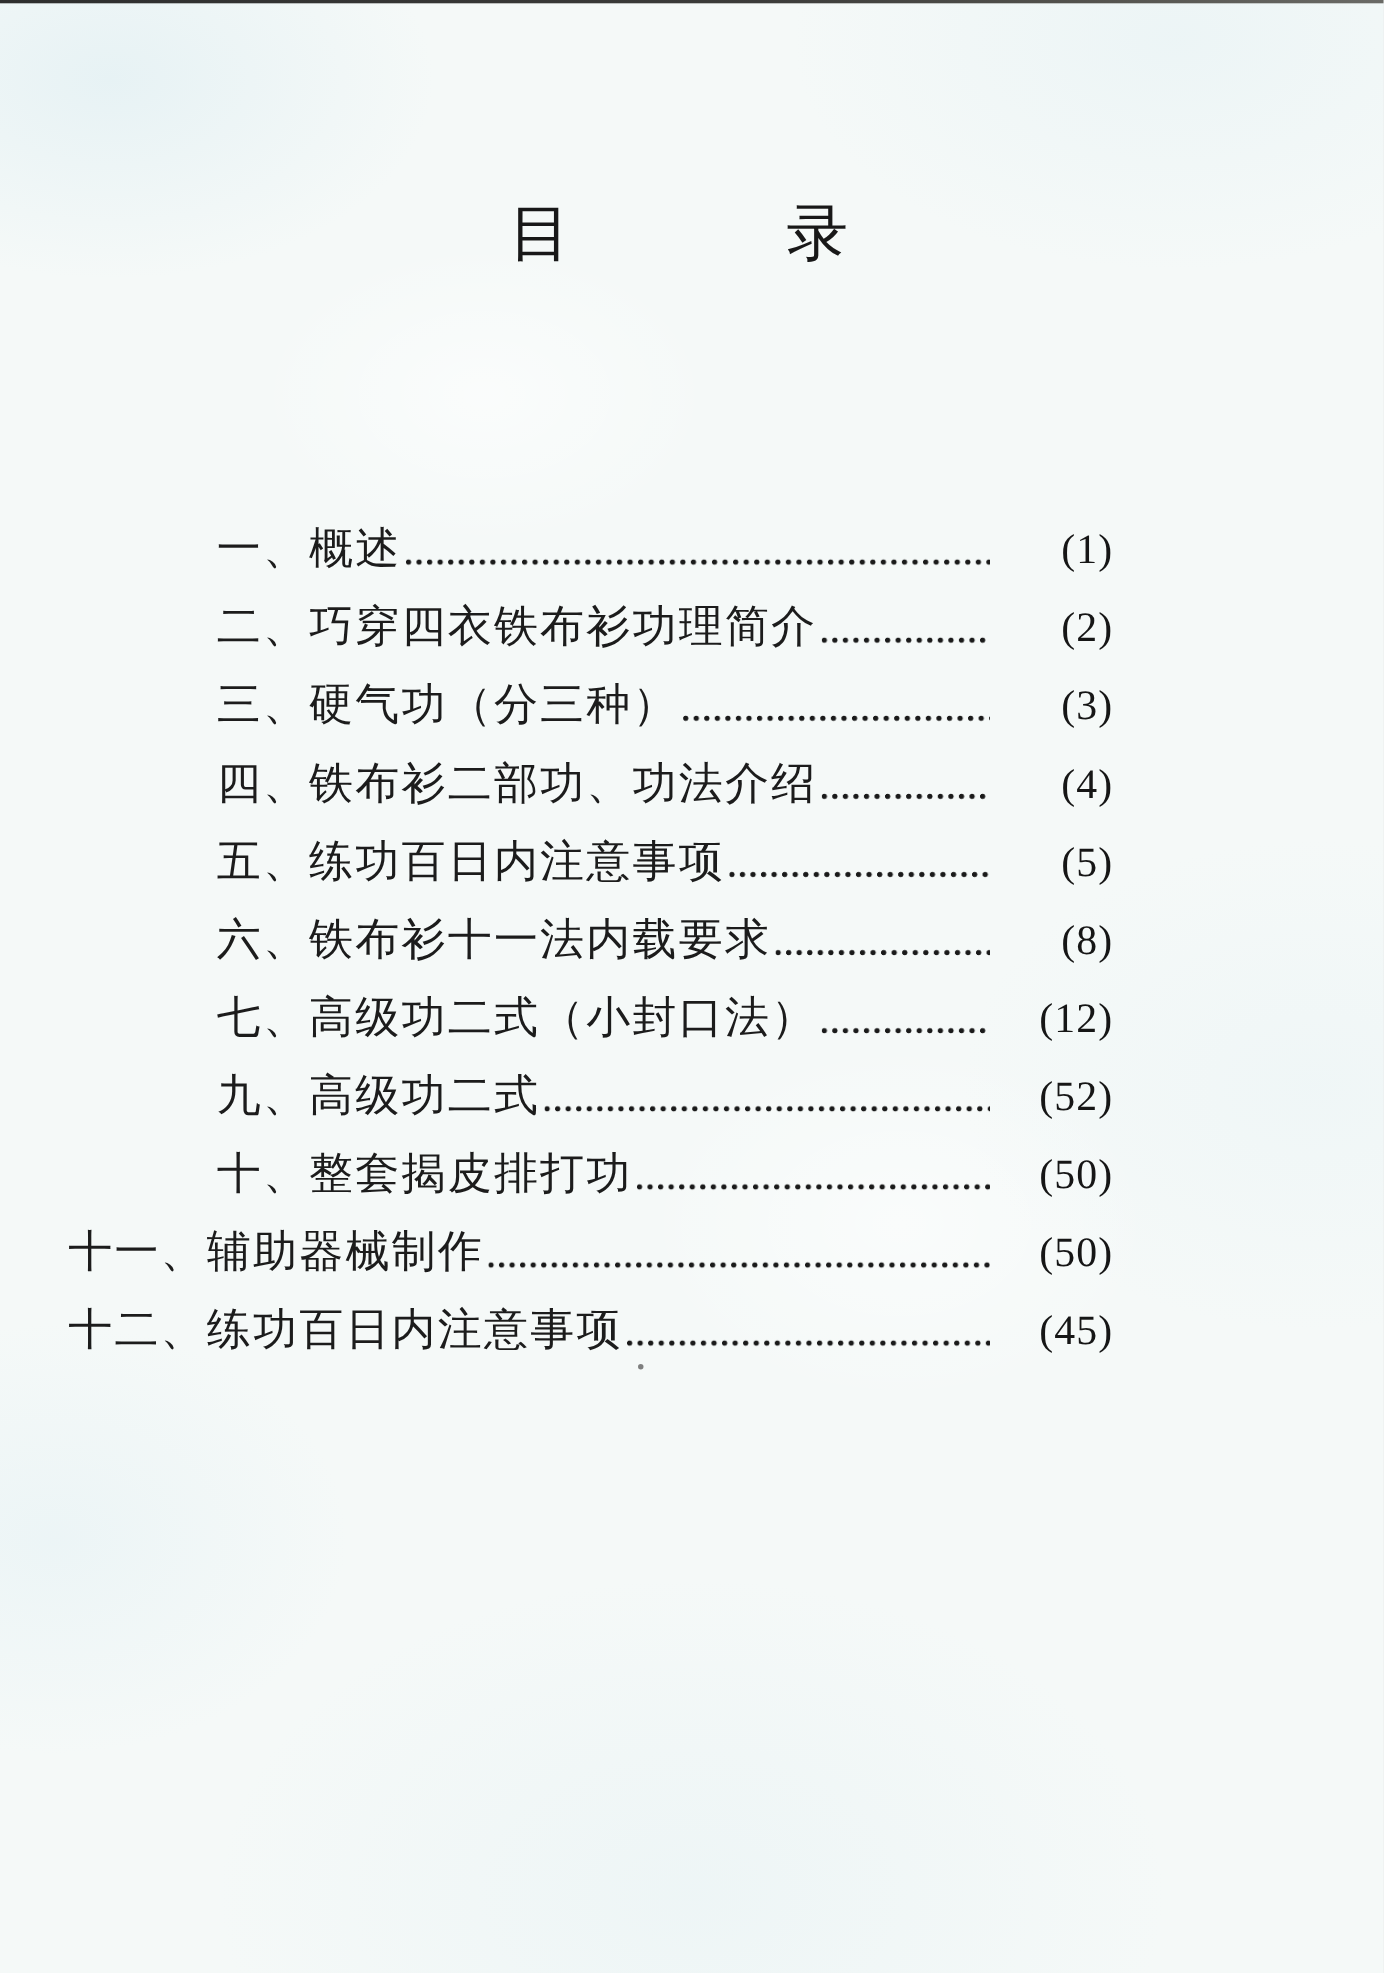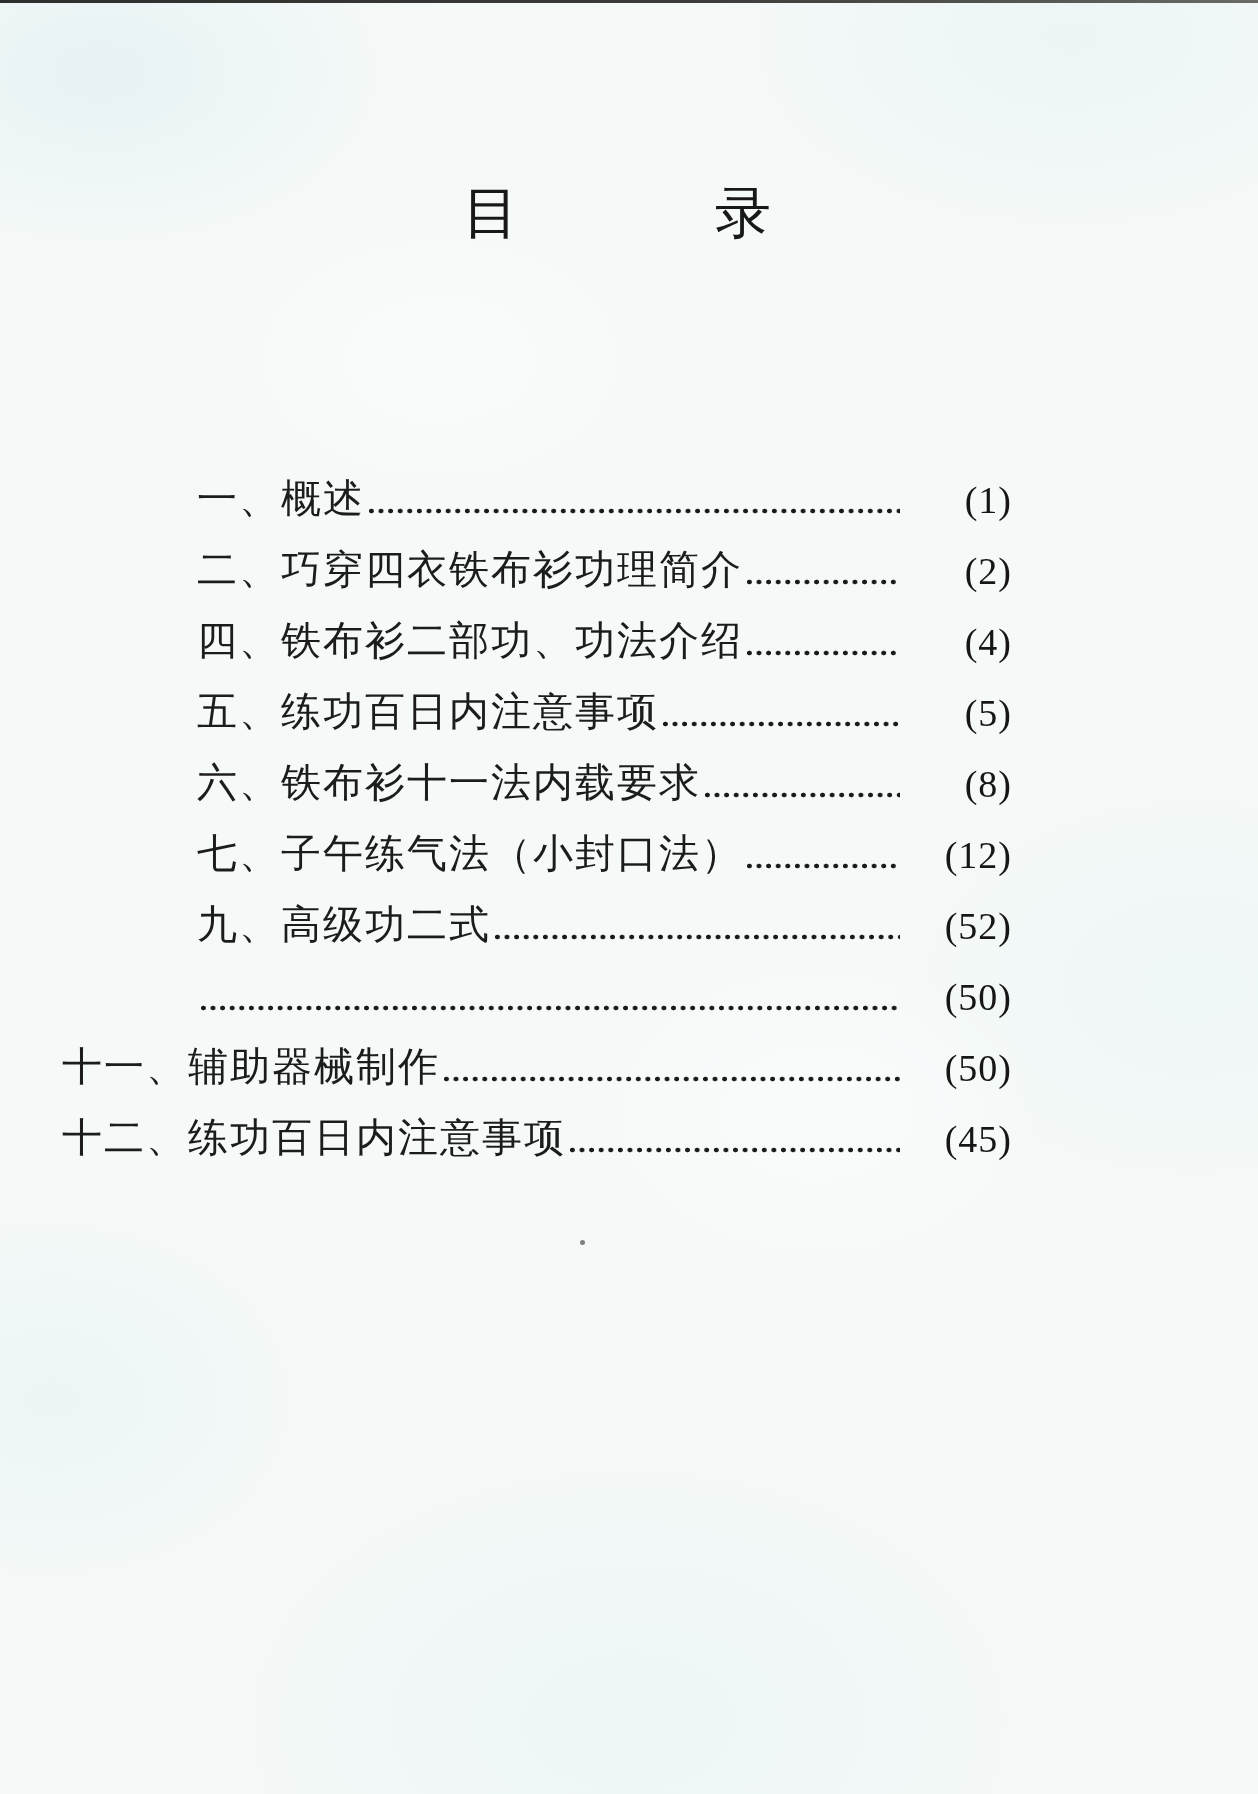--- a/index.html
+++ b/index.html
@@ -111,53 +111,59 @@
       <span class="dots"></span>
       <span class="pg">(1)</span>
     </div>
 
     <div class="toc-row">
       <span class="lbl">二、巧穿四衣铁布衫功理简介</span>
       <span class="dots"></span>
       <span class="pg">(2)</span>
     </div>
 
+    <div class="toc-row">
+      <span class="lbl">三、硬气功（分三种）</span>
+      <span class="dots"></span>
+      <span class="pg">(3)</span>
+    </div>
 
     <div class="toc-row">
       <span class="lbl">四、铁布衫二部功、功法介绍</span>
       <span class="dots"></span>
       <span class="pg">(4)</span>
     </div>
 
     <div class="toc-row">
       <span class="lbl">五、练功百日内注意事项</span>
       <span class="dots"></span>
       <span class="pg">(5)</span>
     </div>
 
     <div class="toc-row">
       <span class="lbl">六、铁布衫十一法内载要求</span>
       <span class="dots"></span>
       <span class="pg">(8)</span>
     </div>
 
     <div class="toc-row">
-      <span class="lbl">七、子午练气法（小封口法）</span>
+      <span class="lbl">七、高级功二式（小封口法）</span>
       <span class="dots"></span>
       <span class="pg">(12)</span>
     </div>
 
 
     <div class="toc-row">
       <span class="lbl">九、高级功二式</span>
       <span class="dots"></span>
       <span class="pg">(52)</span>
     </div>
 
     <div class="toc-row">
+      <span class="lbl">十、整套揭皮排打功</span>
       <span class="dots"></span>
       <span class="pg">(50)</span>
     </div>
 
     <div class="toc-row indent-wide">
       <span class="lbl">十一、辅助器械制作</span>
       <span class="dots"></span>
       <span class="pg">(50)</span>
     </div>
 

